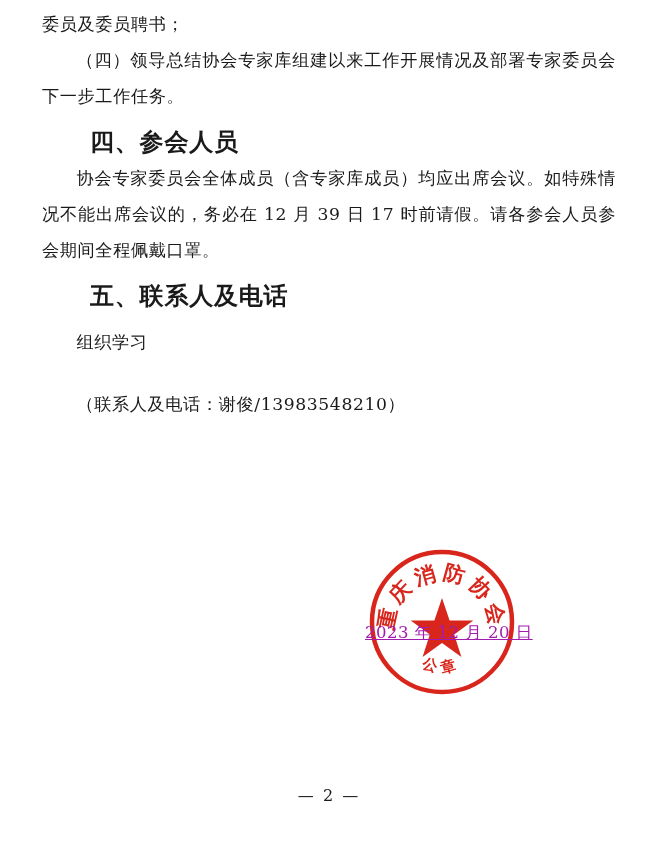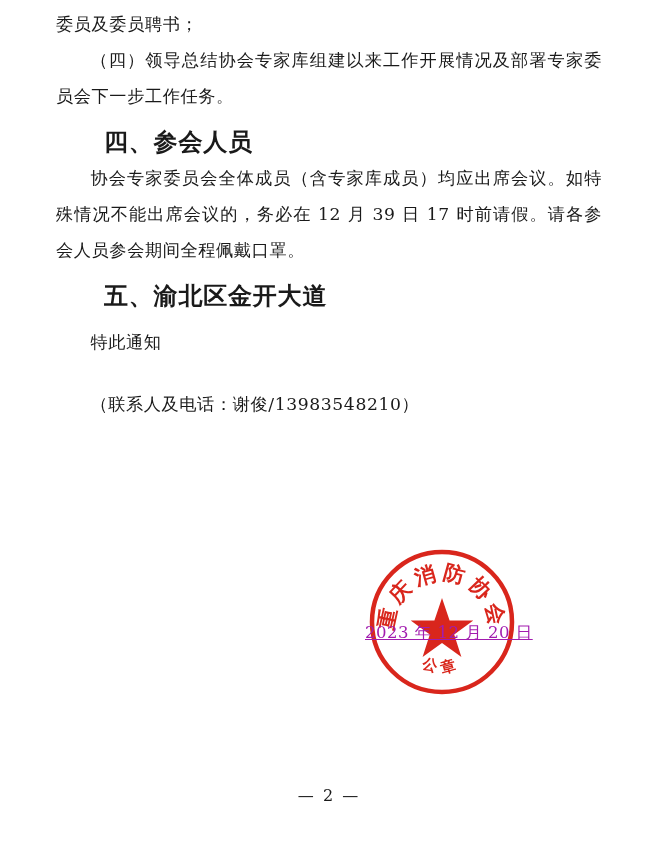--- a/index.html
+++ b/index.html
@@ -13,21 +13,21 @@
     font-family: "DejaVu Serif", "Liberation Serif", serif;
     color: #1a1a1a;
     overflow: hidden;
     position: relative;
   }
   .page {
     position: relative;
     width: 658px;
     height: 853px;
     box-sizing: border-box;
-    padding: 0 56px;
+    padding: 0 42px;
   }
   .doc-body {
     padding-top: 6px;
   }
   p.para {
     margin: 0;
     font-size: 17.2px;
     line-height: 36px;
     letter-spacing: 0.6px;
     text-align: justify;
@@ -100,26 +100,26 @@
     <p class="para indent">（四）领导总结协会专家库组建以来工作开展情况及部署专家委员会下一步工作任务。</p>
 
     <div class="gap-sm"></div>
 
     <p class="heading">四、参会人员</p>
 
     <p class="para indent">协会专家委员会全体成员（含专家库成员）均应出席会议。如特殊情况不能出席会议的，务必在 12 月 39 日 17 时前请假。请各参会人员参会期间全程佩戴口罩。</p>
 
     <div class="gap-sm"></div>
 
-    <p class="heading">五、渝北区金开大道</p>
+    <p class="heading">五、联系人及电话</p>
 
 
     <div class="gap-sm"></div>
 
-    <p class="para indent">特此通知</p>
+    <p class="para indent">组织学习</p>
 
     <div class="gap-md"></div>
 
     <p class="para indent">（联系人及电话：谢俊/13983548210）</p>
 
   </div>
 
   <div class="seal-wrap">
     <div class="seal">
       <svg width="148" height="148" viewBox="0 0 148 148" xmlns="http://www.w3.org/2000/svg">

